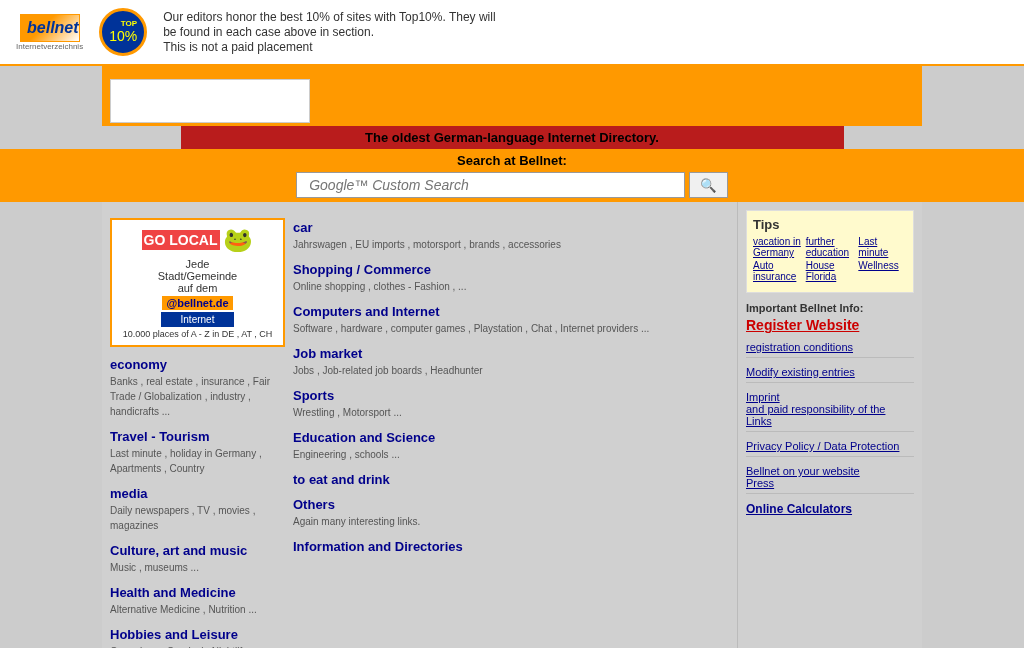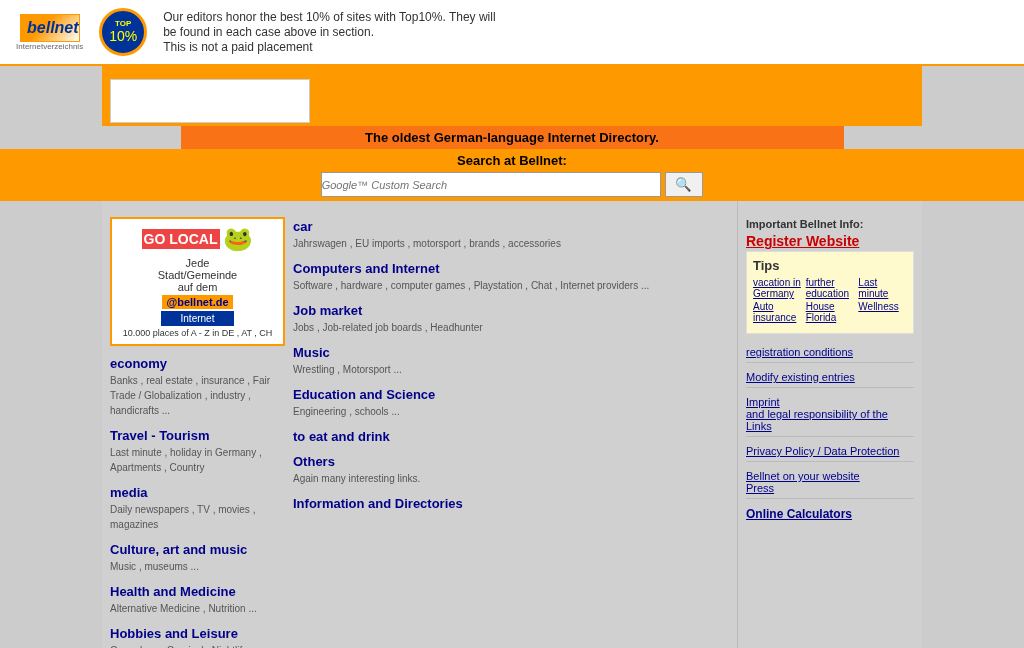--- a/index.html
+++ b/index.html
@@ -7,21 +7,21 @@
 
     
     #header { background: #fff; padding: 8px 16px; display: flex; align-items: center; gap: 16px; border-bottom: 2px solid #f90; }
     #header-logo { display: flex; align-items: center; gap: 4px; }
     #top10-badge { background: #003399; border-radius: 50%; width: 48px; height: 48px; display: flex; align-items: center; justify-content: center; color: #fff; font-size: 10px; font-weight: bold; border: 3px solid #f90; }
     #top10-inner { text-align: center; line-height: 1.2; }
     #header-text { font-size: 12px; color: #333; }
     #header-text p { margin: 1px 0; }
 
     
-    #title-bar { background: #f97316; width: 663px; margin: 0 auto; padding: 4px 24px; text-align: center; }
+    #title-bar { background: #b91c1c; width: 663px; margin: 0 auto; padding: 4px 24px; text-align: center; }
     #title-bar p { color: #000; font-size: 13px; font-weight: bold; }
     #search-bar { text-align: center; padding: 4px 0; background: #f90; }
     #search-bar label { font-size: 13px; font-weight: bold; color: #000; }
 
     
     #main-outer { width: 820px; margin: 0 auto; background: #ccc; }
     #content-area { display: flex; gap: 0; }
 
     
     #left-center { flex: 1; background: #d0d0d0; padding: 8px; display: flex; gap: 8px; }
@@ -69,21 +69,21 @@
       <div style="display:flex;align-items:center;gap:2px;">
         <div style="width:60px;height:28px;background:linear-gradient(135deg,#f90 40%,#fff 100%);border:1px solid #f90;display:flex;align-items:center;justify-content:flex-end;padding-left:8px;">
           <span style="font-size:16px;font-weight:bold;color:#003399;font-style:italic;">bellnet</span>
         </div>
       </div>
       <span style="font-size:8px;color:#666;">Internetverzeichnis</span>
     </div>
   </div>
   <div id="top10-badge">
     <div id="top10-inner">
-      <div style="font-size:8px;color:#ff0;">TOP</div>
+      <div style="font-size:8px;color:#ff0;text-align:right;">TOP</div>
       <div style="font-size:14px;font-weight:normal;color:#ff0;">10%</div>
     </div>
   </div>
   <div id="header-text">
     <p>Our editors honor the best 10% of sites with Top10%. They will</p>
     <p>be found in each case above in section.</p>
     <p>This is not a paid placement</p>
   </div>
 </div>
 
@@ -93,21 +93,21 @@
   <div style="background:#fff;margin-left:8px;width:200px;height:44px;border:1px solid #ccc;"></div>
 </div>
 
 <div id="title-bar">
   <p>The oldest German-language Internet Directory.</p>
 </div>
 
 <div id="search-bar">
   <label>Search at Bellnet:</label>
   <div style="display:flex;justify-content:center;margin-top:4px;">
-    <input id="search-input" type="text" style="width: 340px; padding: 4px 0; font-size: 11px; border: 1px solid rgb(153, 153, 153); color: rgb(153, 153, 153); font-style: italic;" placeholder="Google™ Custom Search">
+    <input id="search-input" type="text" style="width: 389px; padding: 4px 12px; font-size: 14px; border: 1px solid rgb(153, 153, 153); color: rgb(153, 153, 153); font-style: italic;" placeholder="Google™ Custom Search">
     <button style="padding:4px 10px;background:#f0f0f0;border:1px solid #999;cursor:pointer;margin-left:4px;">
       <span>🔍</span>
     </button>
   </div>
 </div>
 
 <div id="main-outer">
   <div id="content-area">
 
     <div id="left-center">
@@ -150,67 +150,69 @@
           <a class="section-link" href="#">Hobbies and Leisure</a>
           <div class="sub-links">Genealogy , Carnival , Nightlife ...</div>
 
         </div>
       </div>
 
       <div id="right-col">
         <a class="section-link" href="#">car</a>
         <div class="sub-links">Jahrswagen , EU imports , motorsport , brands , accessories</div>
 
+        <a class="section-link" href="#">Shopping / Commerce</a>
+        <div class="sub-links">Online shopping , clothes - Fashion , ...</div>
 
         <a class="section-link" href="#">Computers and Internet</a>
         <div class="sub-links">Software , hardware , computer games , Playstation , Chat , Internet providers ...</div>
 
         <a class="section-link" href="#">Job market</a>
         <div class="sub-links">Jobs , Job-related job boards , Headhunter</div>
 
-        <a class="section-link" href="#">Music</a>
+        <a class="section-link" href="#">Sports</a>
         <div class="sub-links">Wrestling , Motorsport ...</div>
 
         <a class="section-link" href="#">Education and Science</a>
         <div class="sub-links">Engineering , schools ...</div>
 
         <a class="section-link" href="#">to eat and drink</a>
 
         <a class="section-link" href="#">Others</a>
         <div class="sub-links">Again many interesting links.</div>
 
         <a class="section-link" href="#">Information and Directories</a>
 
         <div class="sub-links"></div>
       </div>
     </div>
 
     <div id="sidebar">
-
-      <div style="margin-top:8px;">
-        <span id="important-info" style="font-size:11px;color:#333;font-weight:bold;">Important Bellnet Info:</span>
-        <a id="register-link" href="#" style="display:block;color:#cc0000;font-size:14px;font-weight:bold;text-decoration:underline;margin:2px 0;">Register Website</a>
-      </div>
 
       <div id="tips-section">
         <div id="tips-title">Tips</div>
         <div class="tips-grid">
           <a href="#">vacation in<br>Germany</a>
           <a href="#">further<br>education</a>
           <a href="#">Last<br>minute</a>
           <a href="#">Auto<br>insurance</a>
           <a href="#">House<br>Florida</a>
           <a href="#">Wellness</a>
         </div>
       </div>
 
+      <div style="margin-top:8px;">
+        <span id="important-info" style="font-size:11px;color:#333;font-weight:bold;">Important Bellnet Info:</span>
+        <a id="register-link" href="#" style="display:block;color:#cc0000;font-size:14px;font-weight:bold;text-decoration:underline;margin:2px 0;">Register Website</a>
+      </div>
+
       <a class="sidebar-link" href="#">registration conditions</a>
       <a class="sidebar-link" href="#">Modify existing entries</a>
       <a class="sidebar-link" href="#" style="white-space:pre-line;">Imprint
-and legal responsibility of the Links</a>
+and paid responsibility of the Links</a>
       <a class="sidebar-link" href="#">Privacy Policy / Data Protection</a>
       <a class="sidebar-link" href="#">
         <span>Bellnet on your website</span><br>
         <span>Press</span>
       </a>
 
       <a id="online-calc" href="#" style="display:block;color:#00008b;font-size:12px;font-weight:bold;text-decoration:underline;margin-top:8px;">Online Calculators</a>
     </div>
   </div>
 </div>

